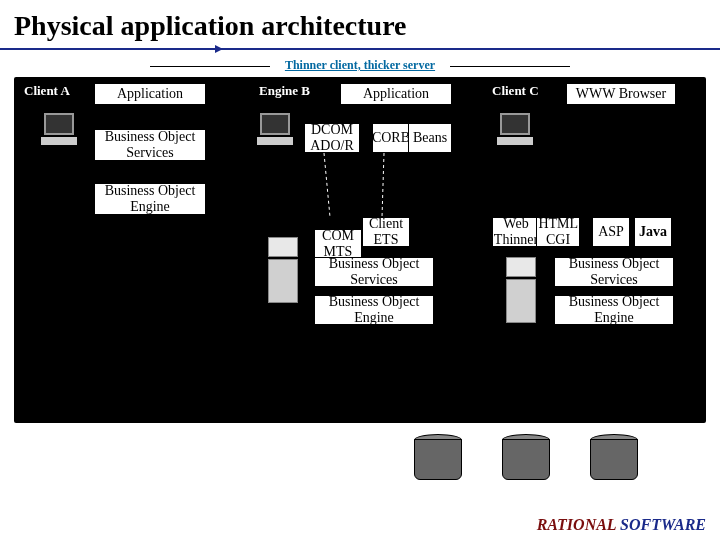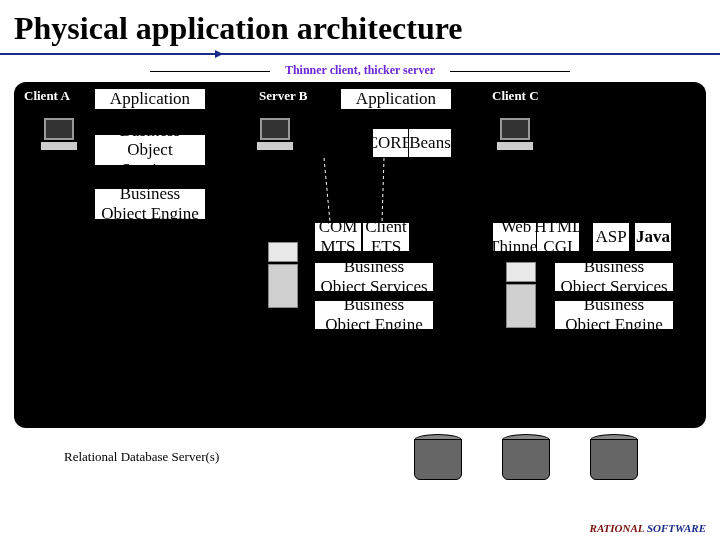--- a/index.html
+++ b/index.html
@@ -1,37 +1,37 @@
 <!DOCTYPE html>
 <html><head>
 <meta charset="utf-8">
 <style>
   * { box-sizing: border-box; margin: 0; padding: 0; }
   body { width: 720px; height: 540px; background: #fff; font-family: "Times New Roman", serif; position: relative; overflow: hidden; }
-  .title { font-size: 32px; font-weight: bold; color: #000; padding: 10px 14px 6px; }
+  .title { font-size: 28px; font-weight: bold; color: #000; padding: 10px 14px 6px; }
   .title-divider { height: 2px; background: #1a2a8a; margin: 0 0 8px 0; position: relative; }
   .title-divider::after { content:''; position:absolute; left:215px; top:-3px; width:0; height:0; border-left:8px solid #1a2a8a; border-top:4px solid transparent; border-bottom:4px solid transparent; }
-  .thin-label { text-align:center; font-size:12px; font-weight:bold; color:#6d28d9; margin:6px 0 2px; position:relative; }
+  .thin-label { text-align:center; font-size:12px; font-weight:bold; color:#0369a1; margin:6px 0 2px; position:relative;text-decoration:underline; }
   .thin-label::before,.thin-label::after { content:''; position:absolute; top:50%; width:120px; height:1px; background:#000; }
   .thin-label::before { left:150px; }
   .thin-label::after { right:150px; }
-  .stage { background:#000; margin:4px 14px 0; height:346px; position:relative; border-radius:12px; }
+  .stage { background:#000; margin:4px 14px 0; height:346px; position:relative; border-radius:2px; }
   .col-head { position:absolute; top:6px; color:#fff; font-size:13px; font-weight:bold; }
   .colA-head { left:10px; }
   .colB-head { left:245px; }
   .colC-head { left:478px;font-family:Liberation Serif, serif; }
-  .wbox { position:absolute; background:#fff; border:1px solid #000; font-size:17px; text-align:center; display:flex; align-items:center; justify-content:center; padding:2px 4px; line-height:1.15; }
+  .wbox { position:absolute; background:#fff; border:1px solid #000; font-size:14px; text-align:center; display:flex; align-items:center; justify-content:center; padding:2px 4px; line-height:1.15; }
   .appA { left:80px; top:6px; width:112px; height:22px; }
   .bosA { left:80px; top:52px; width:112px; height:32px; }
   .boeA { left:80px; top:106px; width:112px; height:32px; }
   .appB { left:326px; top:6px; width:112px; height:22px; }
   .dcom { left:290px; top:46px; width:56px; height:30px; }
   .corba { left:346px; top:46px; width:48px; height:30px;margin-left:12px; }
   .beansTop { left:394px; top:46px; width:44px; height:30px; }
-  .com { left:300px; top:140px; width:48px; height:30px; }
+  .com { left:300px; top:152px; width:48px; height:30px; }
   .beansEts { left:348px; top:140px; width:48px; height:30px; }
   .bosB { left:300px; top:180px; width:120px; height:30px; }
   .boeB { left:300px; top:218px; width:120px; height:30px; }
   .wwwBrowser { left:552px; top:6px; width:110px; height:22px; }
   .webServer { left:478px; top:140px; width:48px; height:30px; flex-direction:column; }
   .html { left:522px; top:140px; width:44px; height:30px; }
   .asp { left:578px; top:140px; width:38px; height:30px;text-align:center; }
   .java { left:620px; top:140px; width:38px; height:30px;font-weight:bold; }
   .bosC { left:540px; top:180px; width:120px; height:30px; }
   .boeC { left:540px; top:218px; width:120px; height:30px; }
@@ -45,87 +45,88 @@
   .server .top { width:30px; height:20px; background:#e8e8e8; border:1px solid #888; margin:0 auto; }
   .server .body { width:30px; height:44px; background:#d0d0d0; border:1px solid #888; margin:2px auto 0; }
   .serverB { left:252px; top:160px; }
   .serverC { left:490px; top:180px; }
   .dbrow { position:absolute; left:14px; right:14px; top:426px; height:62px; display:flex; align-items:center; }
   .dblabel { font-size:13px; color:#000; margin-left:50px; }
   .cylinders { position:absolute; left:400px; display:flex; gap:40px; }
   .cyl { width:48px; height:46px; position:relative; }
   .cyl::before { content:''; position:absolute; top:0; left:0; right:0; height:10px; background:#888; border-radius:50%; border:1px solid #000; }
   .cyl::after { content:''; position:absolute; top:5px; left:0; right:0; bottom:0; background:#666; border:1px solid #000; border-radius:0 0 6px 6px; }
-  .logo { position:absolute; right:14px; bottom:6px; font-size:11px; font-style:italic; color:#1a2a8a; font-weight:bold; }
+  .logo { position:absolute; right:14px; bottom:6px; font-size:16px; font-style:italic; color:#1a2a8a; font-weight:bold; }
   .logo .rat { color:#7a0e0e; }
   svg.lines { position:absolute; inset:0; pointer-events:none; }
 </style>
 </head>
 <body>
 
 <div class="title">Physical application architecture</div>
 <div class="title-divider"></div>
 <div class="thin-label">Thinner client, thicker server</div>
 
 <div class="stage">
   <svg class="lines" viewBox="0 0 692 318">
     <g stroke="#fff" stroke-width="1" stroke-dasharray="3,3" fill="none">
       <line x1="310" y1="76" x2="316" y2="140"></line>
       <line x1="370" y1="76" x2="368" y2="140"></line>
     </g>
   </svg>
 
   <div class="col-head colA-head">Client A</div>
-  <div class="col-head colB-head">Server B</div>
+  <div class="col-head colB-head">Engine B</div>
   <div class="col-head colC-head">Client C</div>
 
   <div class="pc pcA">
       <div class="monitor"></div>
       <div class="base"></div>
     </div>
   <div class="pc pcB">
       <div class="monitor"></div>
       <div class="base"></div>
     </div>
   <div class="pc pcC">
       <div class="monitor"></div>
       <div class="base"></div>
     </div>
 
   <div class="wbox appA">Application</div>
   <div class="wbox bosA">Business Object Services</div>
   <div class="wbox boeA">Business Object Engine</div>
 
   <div class="wbox appB">Application</div>
+  <div class="wbox dcom">DCOM ADO/R</div>
   <div class="wbox corba">CORBA</div>
   <div class="wbox beansTop">Beans</div>
 
   <div class="server serverB">
       <div class="top"></div>
       <div class="body"></div>
     </div>
   <div class="wbox com">COM MTS</div>
   <div class="wbox beansEts">Client ETS</div>
   <div class="wbox bosB">Business Object Services</div>
   <div class="wbox boeB">Business Object Engine</div>
 
+  <div class="wbox wwwBrowser">WWW Browser</div>
   <div class="server serverC">
       <div class="top"></div>
       <div class="body"></div>
     </div>
   <div class="wbox webServer">Web Thinner</div>
   <div class="wbox html">HTML CGI</div>
   <div class="wbox asp">ASP</div>
   <div class="wbox java">Java</div>
   <div class="wbox bosC">Business Object Services</div>
   <div class="wbox boeC">Business Object Engine</div>
 </div>
 
 <div class="dbrow">
-  <div class="dblabel">Relational Database Server(s)</div>
   <div class="cylinders">
     <div class="cyl"></div>
     <div class="cyl"></div>
     <div class="cyl"></div>
   </div>
 </div>
 
 <div class="logo">
   <span class="rat">RATIONAL</span><span> SOFTWARE</span>
 </div>

